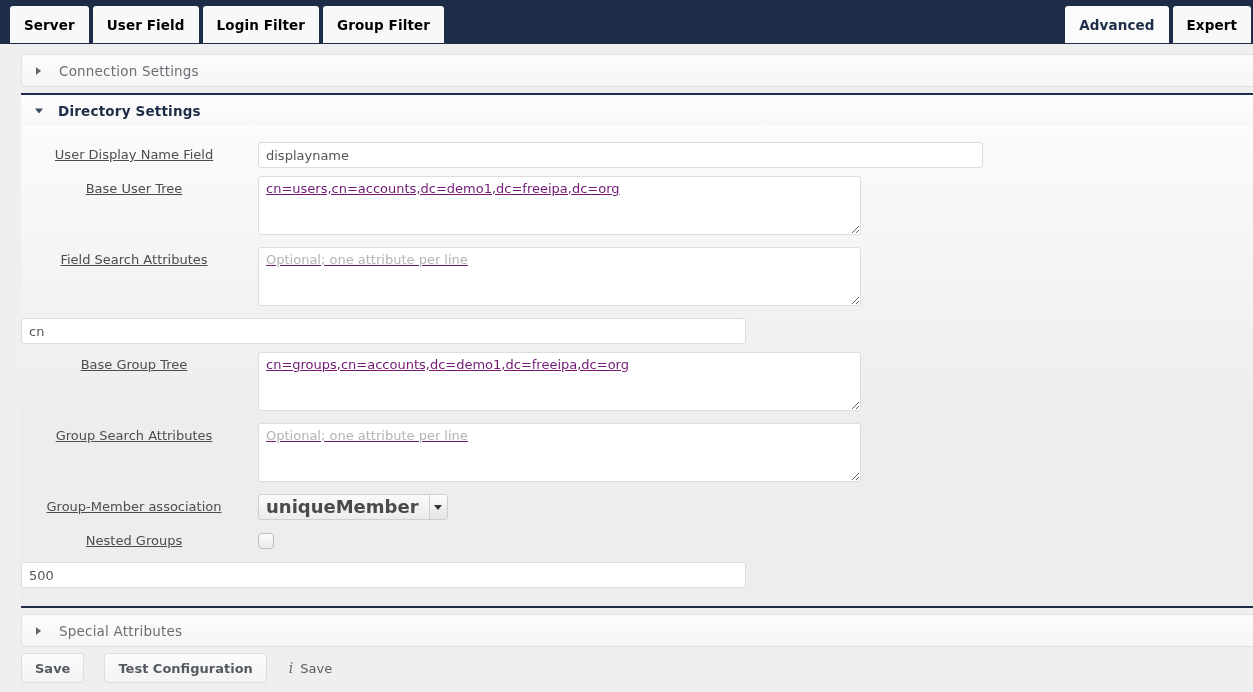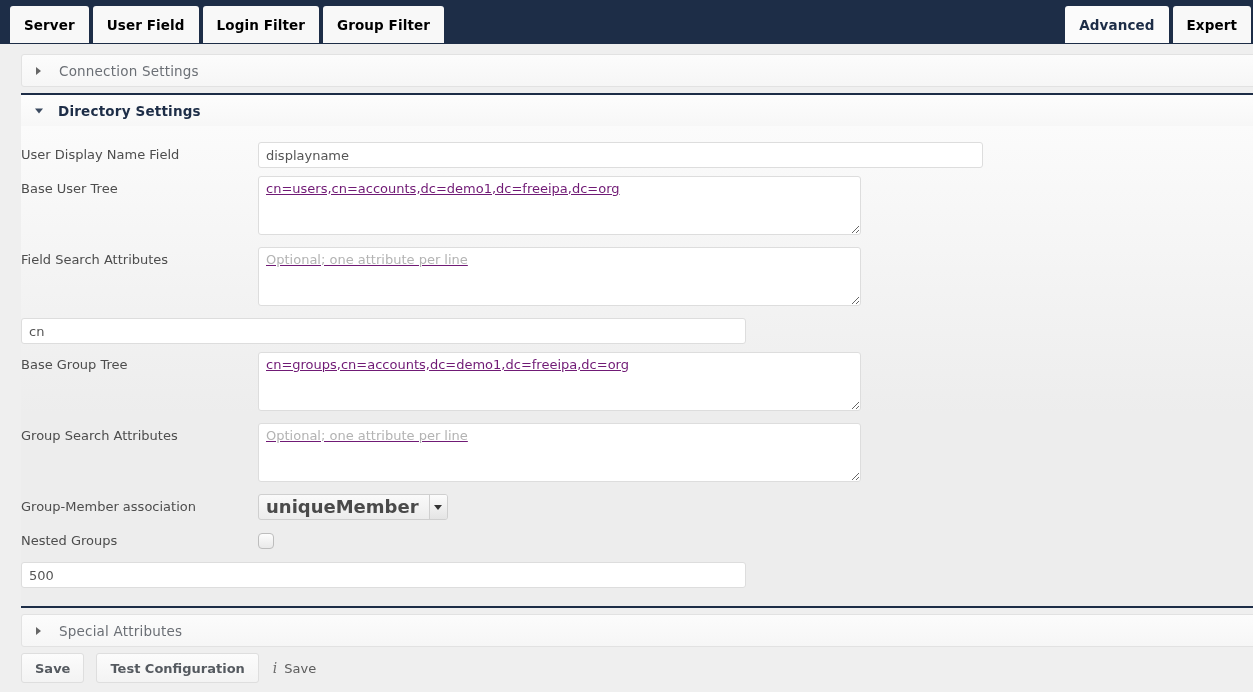--- a/index.html
+++ b/index.html
@@ -133,25 +133,26 @@
 
   
   .row {
     display: flex;
     align-items: flex-start;
     margin-bottom: 8px;
   }
   .row .lbl {
     width: 237px;
     min-width: 237px;
-    text-align: left;
+    text-align: center;
     padding-right: 11px;
     font-size: 13px;
     color: #4d4d4d;
     line-height: 26px;
+    text-decoration: underline;
   }
   .row .ctl { flex: 1; }
 
   input.txt {
     width: 725px;
     height: 26px;
     padding: 3px 7px;
     font-size: 13px;
     color: #555;
     font-family: "DejaVu Sans", "Liberation Sans", sans-serif;
@@ -223,21 +224,21 @@
     vertical-align: middle;
     margin-top: 5px;
     cursor: pointer;
   }
 
   
   .footer {
     margin-top: 6px;
     display: flex;
     align-items: center;
-    gap: 0;
+    gap: 8px;
   }
   .btn {
     height: 30px;
     padding: 0 13px;
     font-size: 13px;
     font-weight: bold;
     color: #555a60;
     background: linear-gradient(to bottom, #fcfcfc 0%, #f3f3f3 100%);
     border: 1px solid #dedede;
     border-radius: 3px;

